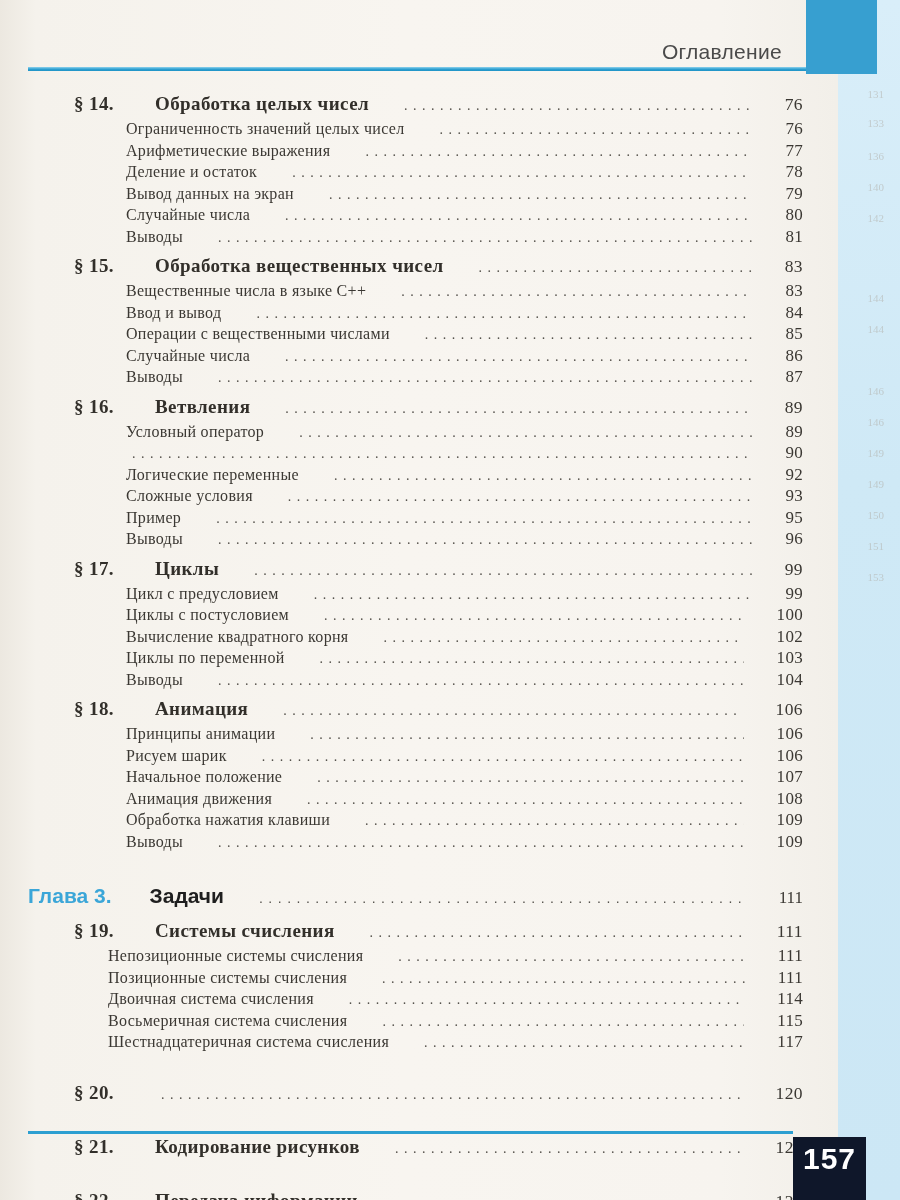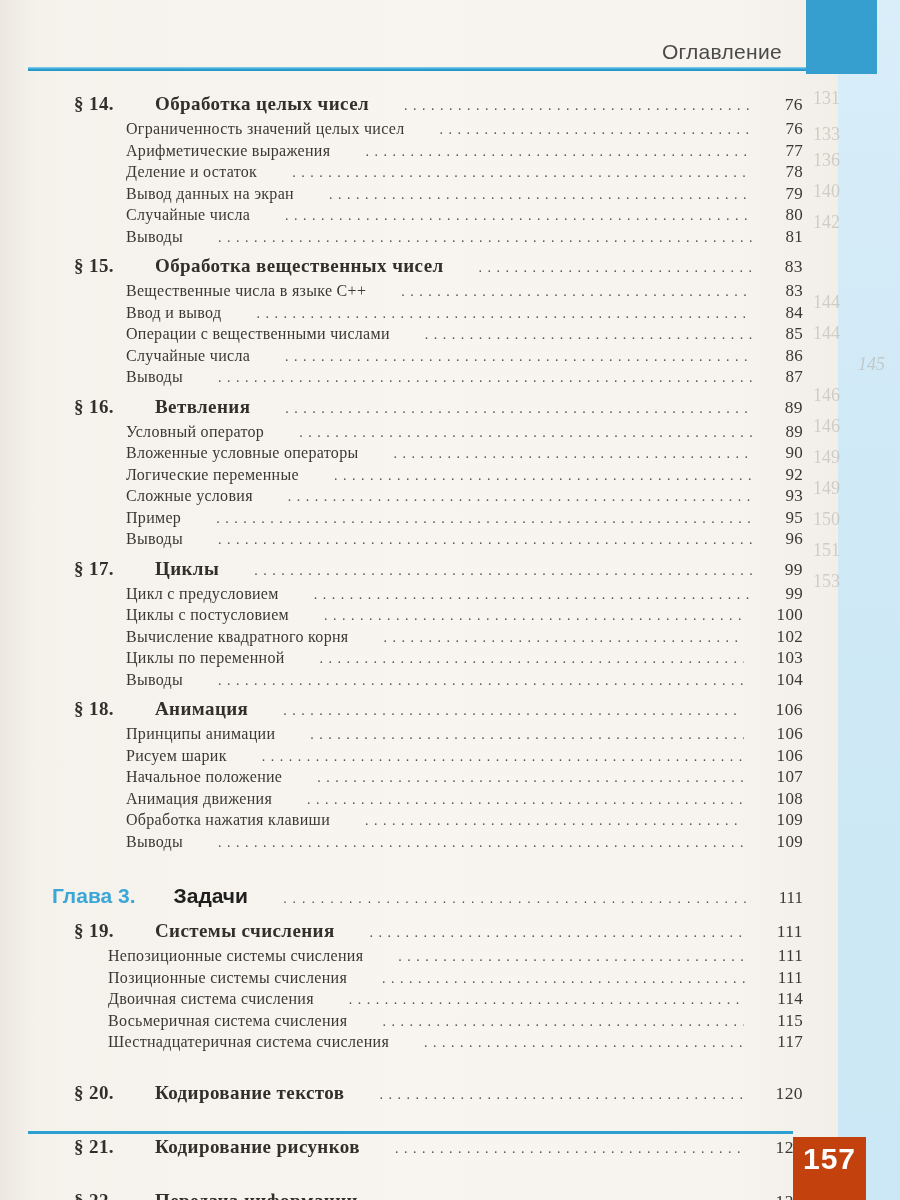--- a/index.html
+++ b/index.html
@@ -11,45 +11,45 @@
   
   .edge-band{position:absolute;top:0;right:0;width:62px;height:1200px;
     background:linear-gradient(180deg,#d9eef9 0%,#cfe9f6 40%,#cce7f5 100%);}
   
   .corner-tab{position:absolute;left:806px;top:0;width:71px;height:74px;background:#379fd0;}
   .header-title{position:absolute;top:40px;right:118px;
     font-family:"Liberation Sans", sans-serif;font-size:21px;color:#4a4a4a;letter-spacing:.3px;}
   .top-rule{position:absolute;left:28px;top:67px;width:778px;height:4px;
     background:linear-gradient(180deg,#8fd2ec 0%,#2d9fd1 55%,#1f93c5 100%);}
   .bottom-rule{position:absolute;left:28px;top:1131px;width:765px;height:3px;background:#2d9fd1;}
-  .footer-tab{position:absolute;left:793px;top:1137px;width:73px;height:63px;background:#c2410c;
+  .footer-tab{position:absolute;left:793px;top:1137px;width:73px;height:63px;background:#0f172a;
     text-align:center;}
   .footer-tab .pageno{display:inline-block;margin-top:5px;color:#ffffff;
     font-family:"Liberation Sans", sans-serif;font-weight:bold;font-size:30px;letter-spacing:1px;}
   
   .toc{position:absolute;left:28px;top:86px;width:775px;color:#3b3833;}
   .row{display:flex;align-items:baseline;gap:29px;}
   .row .dots{flex:1;overflow:hidden;white-space:nowrap;margin:0 4px 0 6px;
     font-size:14px;letter-spacing:5.5px;color:#55524c;font-weight:normal;}
   .row .pg{font-weight:normal;font-size:17px;color:#3b3833;}
   .sec{padding-left:46px;font-size:19px;font-weight:bold;color:#322f2a;
     line-height:26px;margin-top:5px;letter-spacing:.4px;}
   .sec .num{display:inline-block;min-width:52px;}
   .sec.sp{margin-top:26px;}
   .sec .pg{font-size:17.5px;}
   .sub{padding-left:98px;font-size:16px;line-height:20.5px;letter-spacing:.3px;}
   .sub3{padding-left:80px;font-size:16px;line-height:20.5px;letter-spacing:.3px;}
   .chapter{margin-top:28px;margin-bottom:2px;line-height:30px;
-    font-family:"Liberation Sans", sans-serif;font-size:21px;font-weight:bold;margin-left:24px;}
+    font-family:"Liberation Sans", sans-serif;font-size:21px;font-weight:bold;}
   .chapter .num{color:#3ba6d8;margin-right:9px;}
   .chapter .title{color:#1f1f1f;}
   .chapter .pg{font-family:"Liberation Serif",serif;}
   
   .ghost{position:absolute;width:30px;text-align:right;color:#aeaaa2;opacity:.5;
-    font-size:18px;font-family:"Liberation Serif",serif;}
+    font-size:11px;font-family:"Liberation Serif",serif;margin-left:44px;}
 </style>
 </head>
 <body>
 
 <div class="edge-band"></div>
 <div class="corner-tab"></div>
 <div class="header-title">Оглавление</div>
 <div class="top-rule"></div>
 
 <div class="toc" id="toc">
@@ -125,21 +125,20 @@
       <span class="title">Ветвления</span>
       <span class="dots">........................................................................................................................</span>
       <span class="pg">89</span>
     </div>
     <div class="row sub">
       <span class="title">Условный оператор</span>
       <span class="dots">........................................................................................................................</span>
       <span class="pg">89</span>
     </div>
     <div class="row sub">
-      <span class="title">Вложенные условные операторы</span>
       <span class="dots">........................................................................................................................</span>
       <span class="pg">90</span>
     </div>
     <div class="row sub">
       <span class="title">Логические переменные</span>
       <span class="dots">........................................................................................................................</span>
       <span class="pg">92</span>
     </div>
     <div class="row sub">
       <span class="title">Сложные условия</span>
@@ -255,41 +254,40 @@
       <span class="dots">........................................................................................................................</span>
       <span class="pg">115</span>
     </div>
     <div class="row sub3">
       <span class="title">Шестнадцатеричная система счисления</span>
       <span class="dots">........................................................................................................................</span>
       <span class="pg">117</span>
     </div>
     <div class="row sec sp">
       <span class="num">§ 20.</span>
-      <span class="title">Кодирование текстов</span>
       <span class="dots">........................................................................................................................</span>
       <span class="pg">120</span>
     </div>
     <div class="row sec sp">
       <span class="num">§ 21.</span>
       <span class="title">Кодирование рисунков</span>
       <span class="dots">........................................................................................................................</span>
       <span class="pg">124</span>
     </div>
     <div class="row sec sp">
       <span class="num">§ 22.</span>
       <span class="title">Передача информации</span>
       <span class="dots">........................................................................................................................</span>
       <span class="pg">127</span>
     </div>
   </div>
 
 <div id="ghosts">
     <div class="ghost" style="left: 810px; top: 88px;">131</div>
-    <div class="ghost" style="left: 810px; top: 124px;">133</div>
+    <div class="ghost" style="left: 810px; top: 117px;">133</div>
     <div class="ghost" style="left: 810px; top: 150px;">136</div>
     <div class="ghost" style="left: 810px; top: 181px;">140</div>
     <div class="ghost" style="left: 810px; top: 212px;">142</div>
     <div class="ghost" style="left: 810px; top: 292px;">144</div>
     <div class="ghost" style="left: 810px; top: 323px;">144</div>
     <div class="ghost" style="left: 855px; top: 354px; font-style: italic;">145</div>
     <div class="ghost" style="left: 810px; top: 385px;">146</div>
     <div class="ghost" style="left: 810px; top: 416px;">146</div>
     <div class="ghost" style="left: 810px; top: 447px;">149</div>
     <div class="ghost" style="left: 810px; top: 478px;">149</div>

